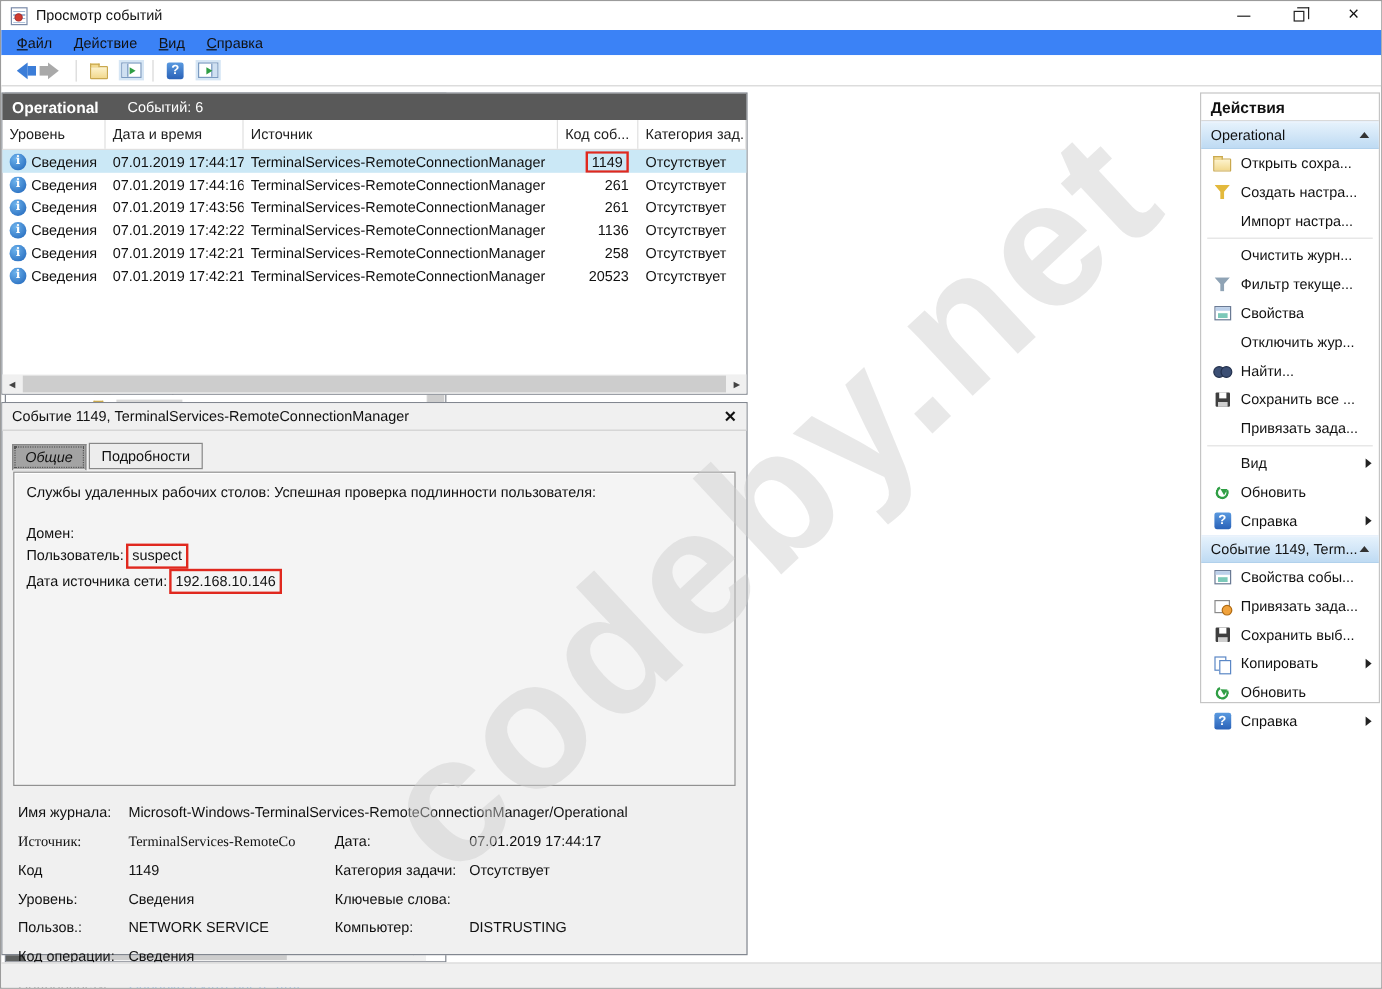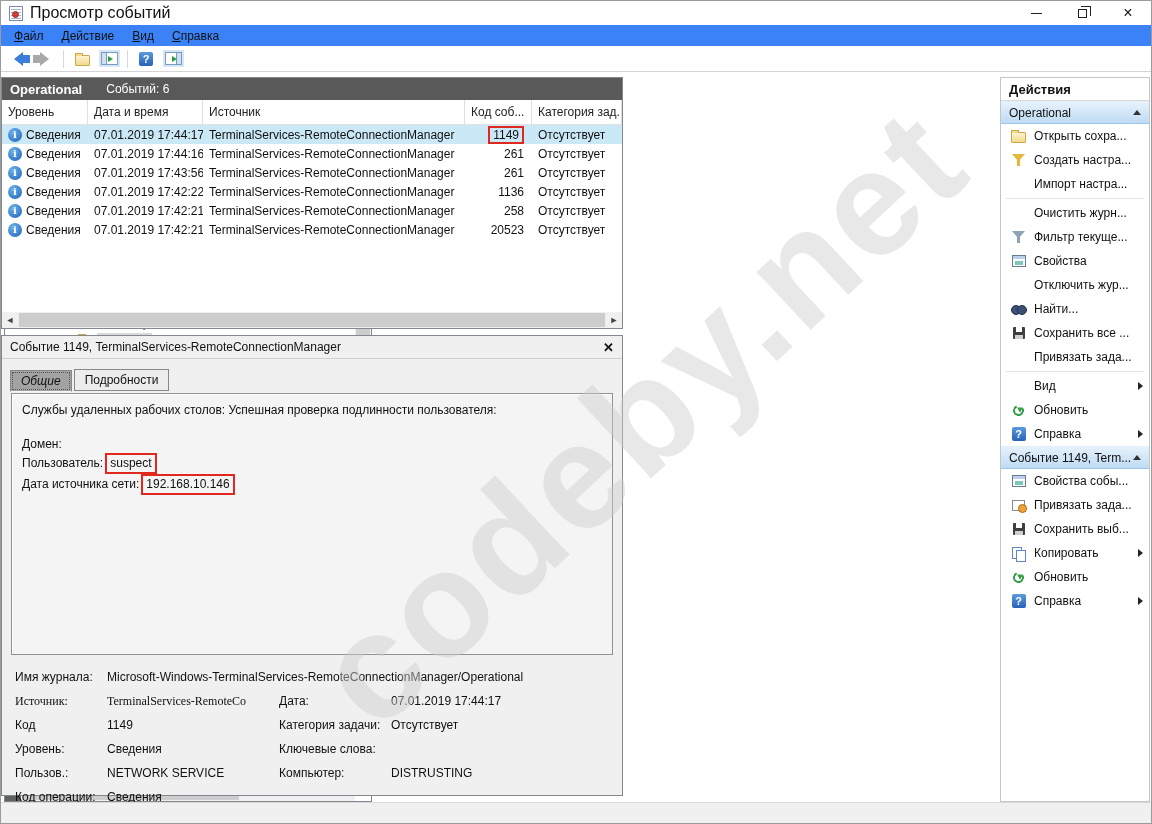--- a/index.html
+++ b/index.html
@@ -7,21 +7,21 @@
   body { font-family:"Liberation Sans", sans-serif; font-size:12px; color:#111;
          background:#fff; position:relative; border:1px solid #9b9b9b; }
 
   
   .titlebar { height:24px; display:flex; align-items:center; padding:0 0 0 8px; background:#fff; }
   .app-icon { width:14px; height:15px; background:#fff; border:1px solid #7a8aa8; position:relative; margin-right:7px; }
   .app-icon::before { content:""; position:absolute; left:1px; right:1px; top:2px; height:10px;
         background:repeating-linear-gradient(#9fb6d4 0 1px, transparent 1px 3px); }
   .app-icon::after { content:""; position:absolute; left:2px; top:4px; width:5px; height:5px; border-radius:50%;
         background:#d23b2f; border:1px solid #a33; }
-  .title-text { font-size:16px; }
+  .title-text { font-size:12px; }
   .win-controls { margin-left:auto; display:flex; height:24px; }
   .win-btn { width:46px; display:flex; align-items:center; justify-content:center; cursor:default; }
   .glyph-min { width:11px; height:1px; background:#222; }
   .glyph-restore { width:9px; height:9px; border:1px solid #222; position:relative; background:#fff; }
   .glyph-restore::before { content:""; position:absolute; left:2px; top:-4px; width:9px; height:9px; border:1px solid #222; border-left:none; border-bottom:none; }
   .glyph-close { font-size:16px; font-weight:300; line-height:16px; color:#111; }
   .menubar { height:21px; display:flex; align-items:center; padding-left:4px; background:#3b82f6; }
   .menu-item { padding:2px 9px; cursor:default; }
   .menu-item::first-letter { text-decoration:underline; }
   .toolbar { height:26px; display:flex; align-items:center; gap:5px; padding-left:6px; background:#fff; border-bottom:1px solid #d4d4d4; }
@@ -69,21 +69,21 @@
   .ic-task::after { content:""; position:absolute; right:-3px; bottom:-3px; width:7px; height:7px; border-radius:50%; background:#f0a23c; border:1px solid #b06a10; }
   .ic-viewer { width:13px; height:15px; background:#fff; border:1px solid #7a8aa8; position:relative; }
   .ic-viewer::before { content:""; position:absolute; left:1px; right:1px; top:2px; height:10px; background:repeating-linear-gradient(#9fb6d4 0 1px, transparent 1px 3px); }
   .ic-viewer::after { content:""; position:absolute; left:2px; top:4px; width:5px; height:5px; border-radius:50%; background:#d23b2f; border:1px solid #8d1f16; }
 
   
   .main { position:absolute; top:70px; left:0; right:0; height:731px; }
   .panel { position:absolute; background:#fff; border:1px solid #828790; }
   .tree-panel { left:3px; top:6px; width:368px; height:725px; overflow:hidden; }
   .center { left:374px; top:0; width:622px; height:731px; }
-  .actions-panel { left:999px; top:6px; width:150px; height:725px; border:1px solid #c5c5c5; }
+  .actions-panel { left:999px; top:6px; width:150px; height:509px; border:1px solid #c5c5c5; }
   .bottom-strip { position:absolute; left:0; right:0; top:801px; height:23px; background:#f0f0f0; border-top:1px solid #d9d9d9; }
 
   
   .tree-scroll { position:absolute; left:0; top:2px; right:16px; bottom:16px; overflow:hidden; }
   .trow { height:18px; display:flex; align-items:center; white-space:nowrap; cursor:default; }
   .trow .lbl { padding:1px 3px; }
   .trow.sel .lbl { background:#d9d9d9; }
   .exp { width:14px; flex:0 0 14px; display:flex; align-items:center; justify-content:center; }
   .exp i { display:block; width:5px; height:5px; }
   .exp.open i { border-right:2px solid #3c3c3c; border-bottom:2px solid #3c3c3c; transform:rotate(45deg); margin-top:-2px; }

